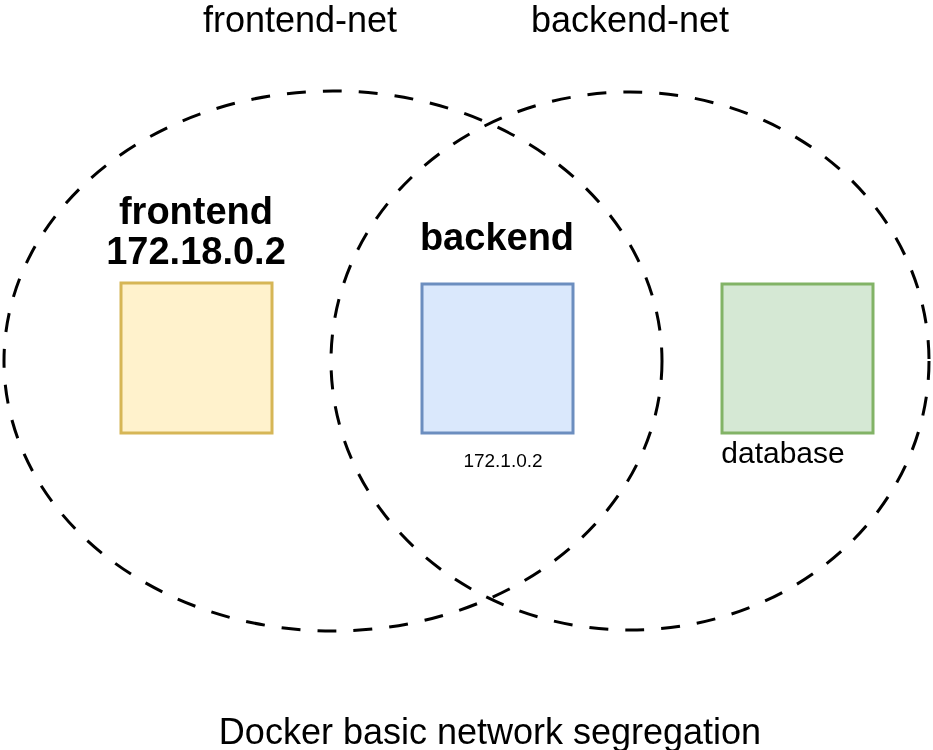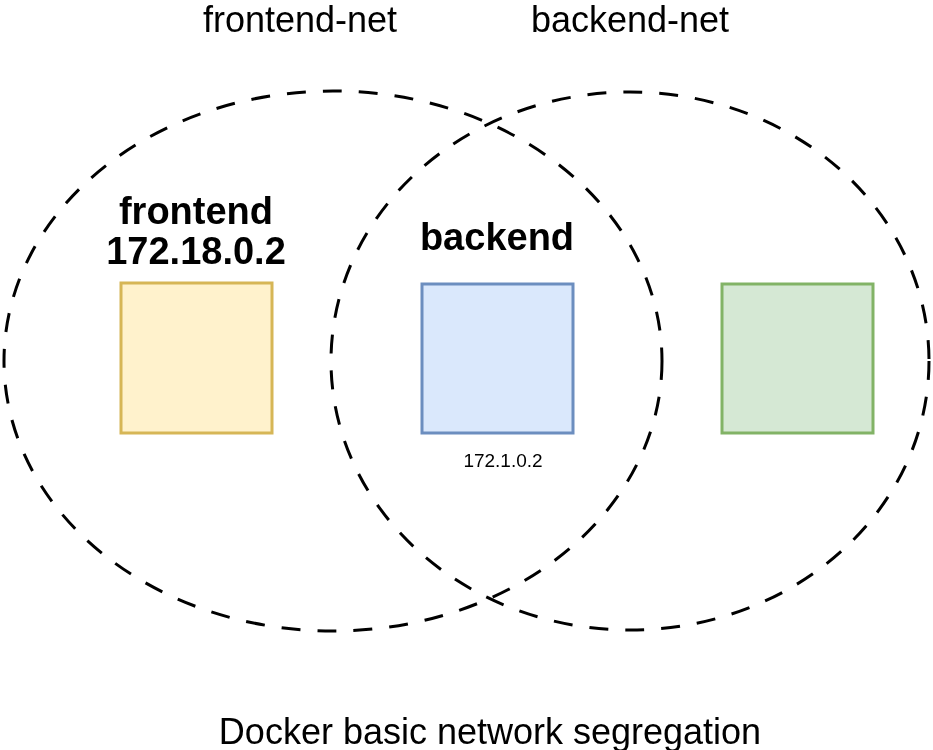--- a/index.html
+++ b/index.html
@@ -66,17 +66,18 @@
     <div>172.18.0.2</div>
   </div>
 
   <div class="label node-label node-backend">
     <div>backend</div>
   </div>
 
   <div class="label ip-bottom">172.1.0.2</div>
 
   <div class="label node-database">
+    <div>database</div>
   </div>
 
   <div class="label caption">Docker basic network segregation</div>
 
 </div>
 
 </body></html>

